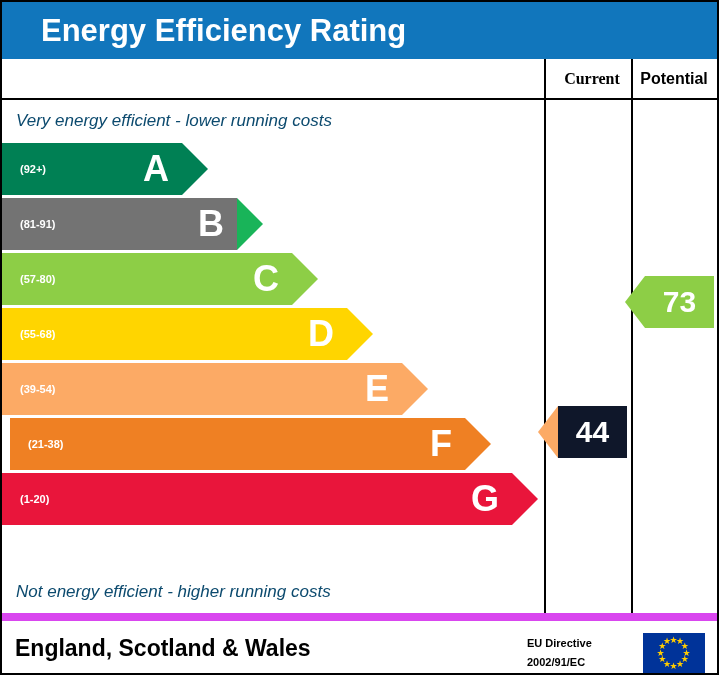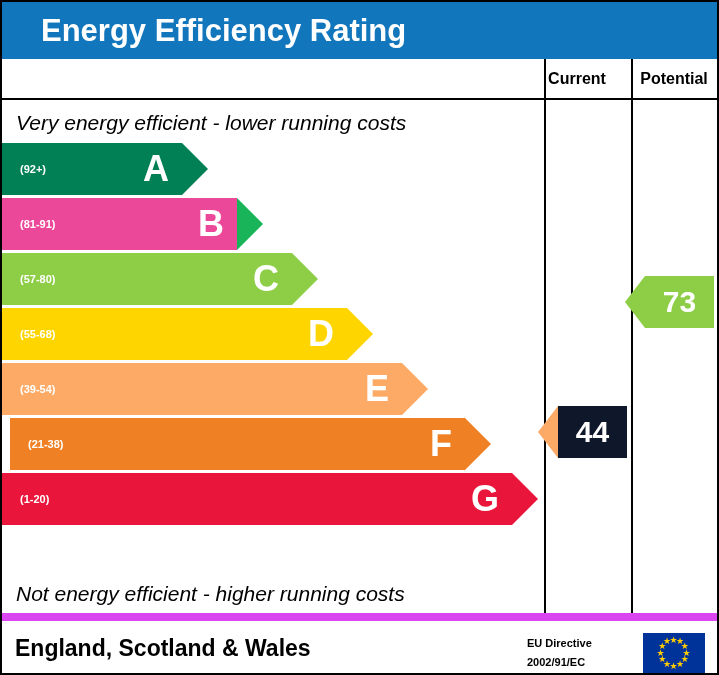--- a/index.html
+++ b/index.html
@@ -34,35 +34,35 @@
   .colhead{
     position:absolute;left:0;top:57px;width:715px;height:41px;
     border-bottom:2px solid #000;
     box-sizing:border-box;
   }
   .colhead .cell{
     position:absolute;top:0;height:39px;
     display:flex;align-items:center;justify-content:center;
     font-size:16px;font-weight:bold;color:#000;
   }
-  .cell-current{left:542px;width:66px;}
+  .cell-current{left:557px;width:66px;font-family:Liberation Serif, serif;}
   .cell-potential{left:629px;width:86px;}
   .vline{
     position:absolute;top:57px;width:2px;background:#000;
   }
   .vline-a{left:542px;height:554px;}
   .vline-b{left:629px;height:554px;}
 
   
   .bands{
     position:absolute;left:0;top:98px;width:542px;height:513px;
   }
   .note{
     position:absolute;left:14px;
-    font-size:21px;font-style:italic;color:#000000;
+    font-size:17px;font-style:italic;color:#0c4a6e;
     white-space:nowrap;
   }
   .note-top{top:11px;}
   .note-bottom{top:482px;}
 
   .band{
     position:absolute;
     height:52px;
     display:flex;align-items:center;
     box-sizing:border-box;
@@ -143,21 +143,21 @@
 
   <div class="bands">
     <div class="note note-top">Very energy efficient - lower running costs</div>
     <div class="note note-bottom">Not energy efficient - higher running costs</div>
 
     <div class="band" id="band-0" style="left: 0px; top: 43px; width: 180px; background: rgb(0, 128, 84);">
       <span class="band-range">(92+)</span>
       <span class="band-letter">A</span>
       <span class="band-arrow" style="border-left: 26px solid rgb(0, 128, 84);"></span>
     </div>
-    <div class="band" id="band-1" style="left: 0px; top: 98px; width: 235px; background: #ec4899; text-align: right;">
+    <div class="band" id="band-1" style="left: 0px; top: 98px; width: 235px; background: #737373; text-align: right;">
       <span class="band-range">(81-91)</span>
       <span class="band-letter">B</span>
       <span class="band-arrow" style="border-left: 26px solid rgb(25, 180, 89);"></span>
     </div>
     <div class="band" id="band-2" style="left: 0px; top: 153px; width: 290px; background: rgb(141, 206, 70);">
       <span class="band-range">(57-80)</span>
       <span class="band-letter">C</span>
       <span class="band-arrow" style="border-left: 26px solid rgb(141, 206, 70);"></span>
     </div>
     <div class="band" id="band-3" style="left: 0px; top: 208px; width: 345px; background: rgb(255, 213, 0);">

